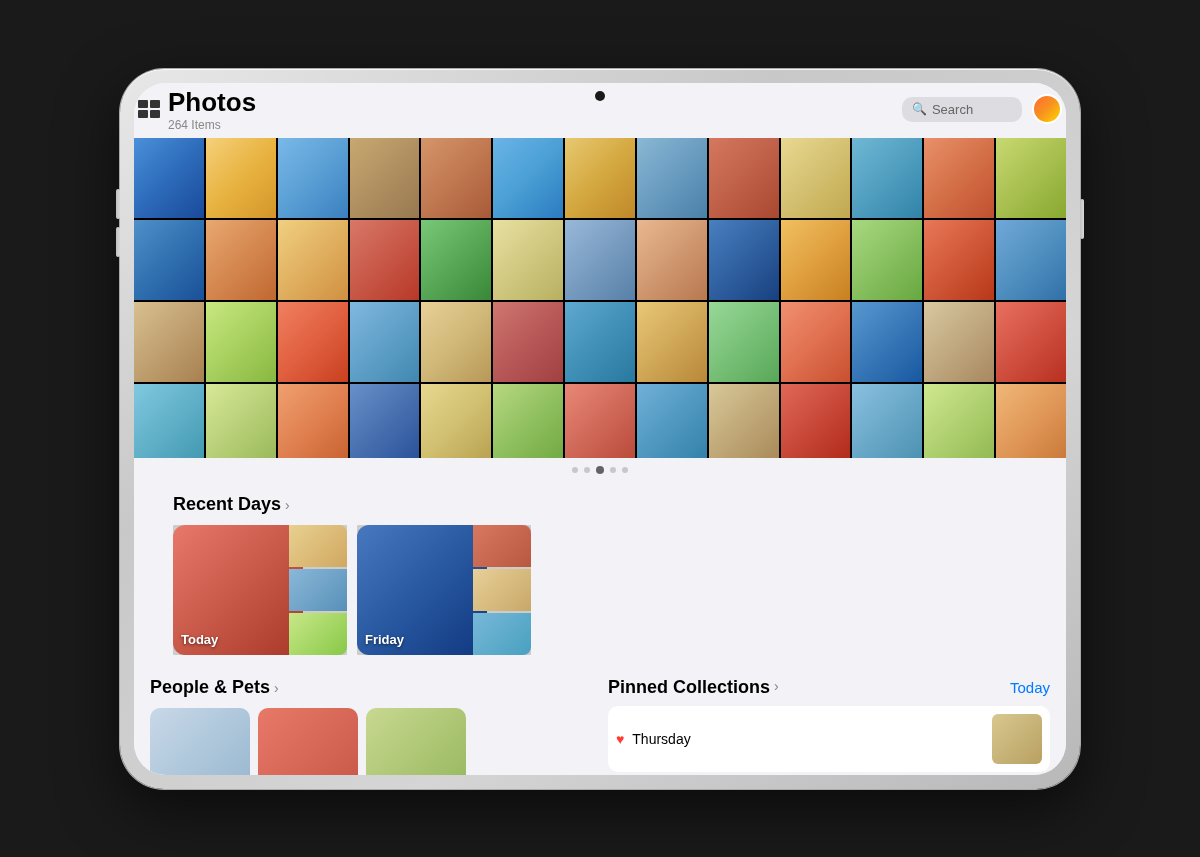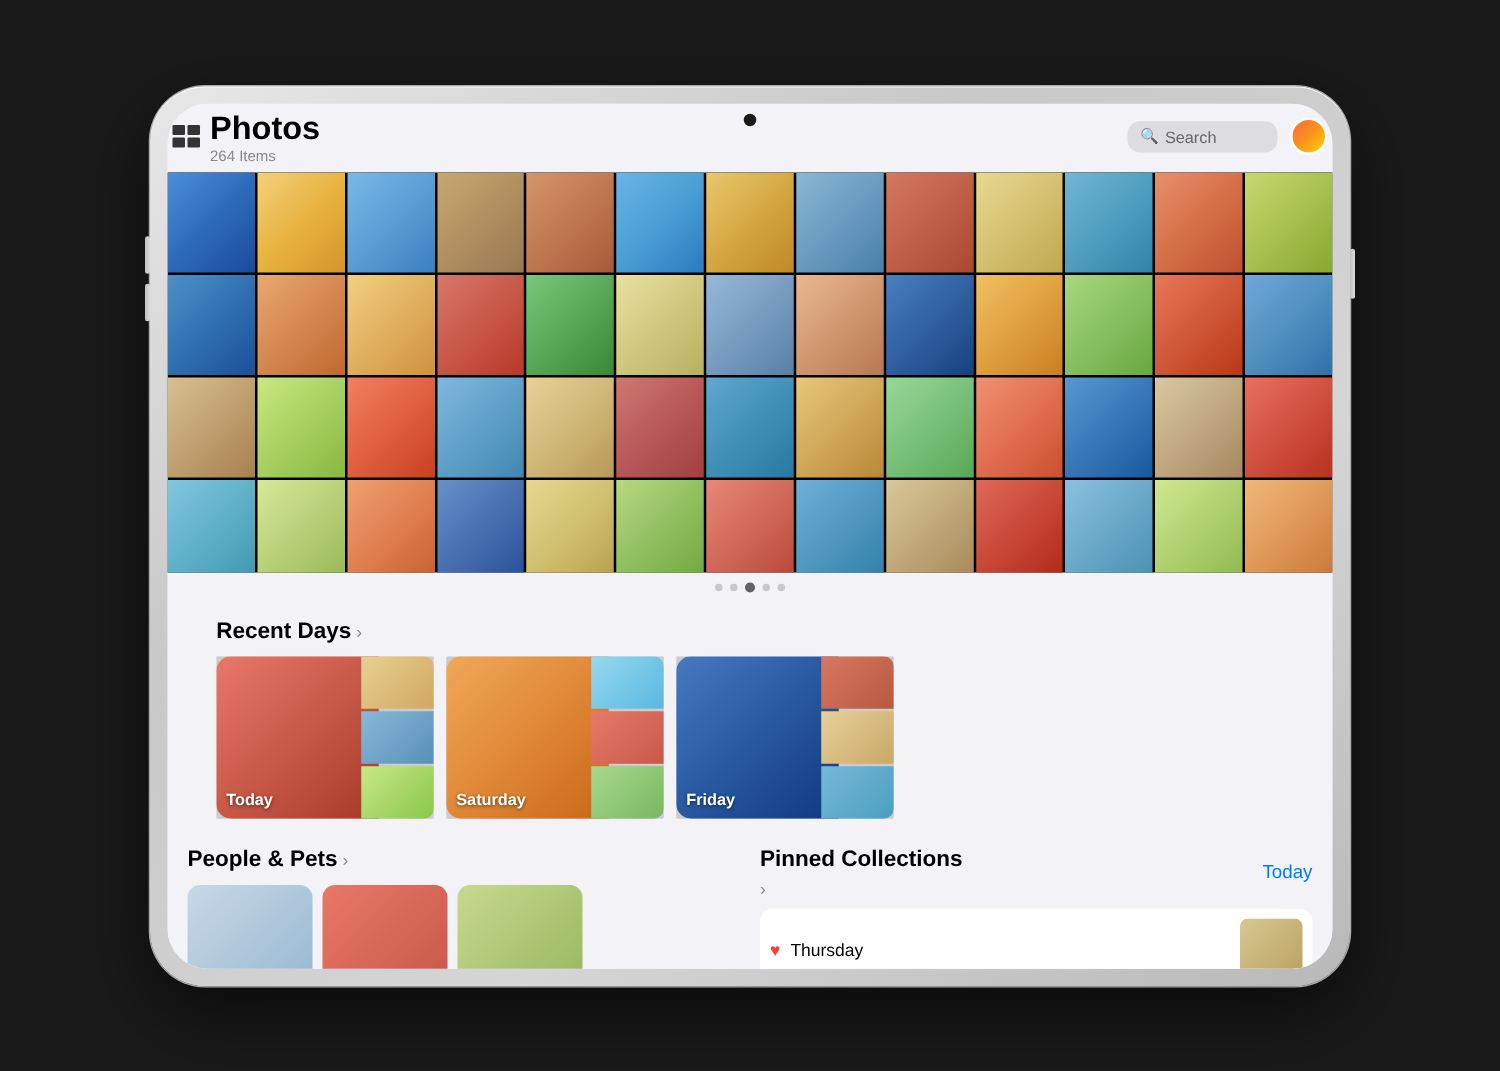--- a/index.html
+++ b/index.html
@@ -572,29 +572,20 @@
               <div class="day-card-main"></div>
               <div class="day-card-grid">
                 <div class="day-card-thumb"></div>
                 <div class="day-card-thumb"></div>
                 <div class="day-card-thumb"></div>
               </div>
               <span class="day-label">Today</span>
             </div>
 
 
-            <div class="day-card saturday">
-              <div class="day-card-main"></div>
-              <div class="day-card-grid">
-                <div class="day-card-thumb"></div>
-                <div class="day-card-thumb"></div>
-                <div class="day-card-thumb"></div>
-              </div>
-              <span class="day-label">Saturday</span>
-            </div>
 
             <div class="day-card friday">
               <div class="day-card-main"></div>
               <div class="day-card-grid">
                 <div class="day-card-thumb"></div>
                 <div class="day-card-thumb"></div>
                 <div class="day-card-thumb"></div>
               </div>
               <span class="day-label">Friday</span>
             </div>
@@ -618,21 +609,21 @@
                 
               </div>
               <div class="person-card">
                 
               </div>
             </div>
           </div>
 
           <div>
             <div class="pinned-header">
-              <div style="display:flex;align-items:flex-start;gap:4px;flex-direction:column;">
+              <div style="display:flex;align-items:flex-start;gap:4px;">
                 <span class="section-title-sm">Pinned Collections</span>
                 <span class="section-chevron">›</span>
               </div>
               <span class="modify-link">Today</span>
             </div>
             <div class="pinned-card">
               <span class="pinned-icon">♥</span>
               <span class="pinned-label">Thursday</span>
               <div class="pinned-thumb"></div>
             </div>

